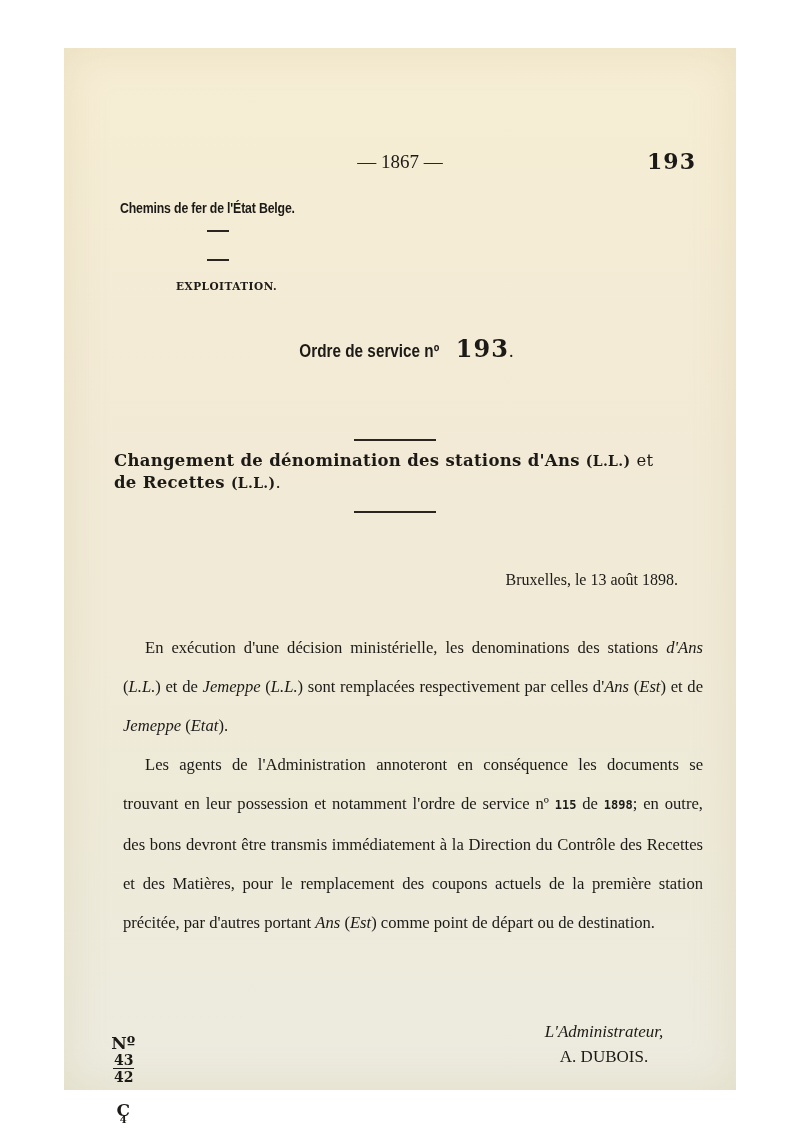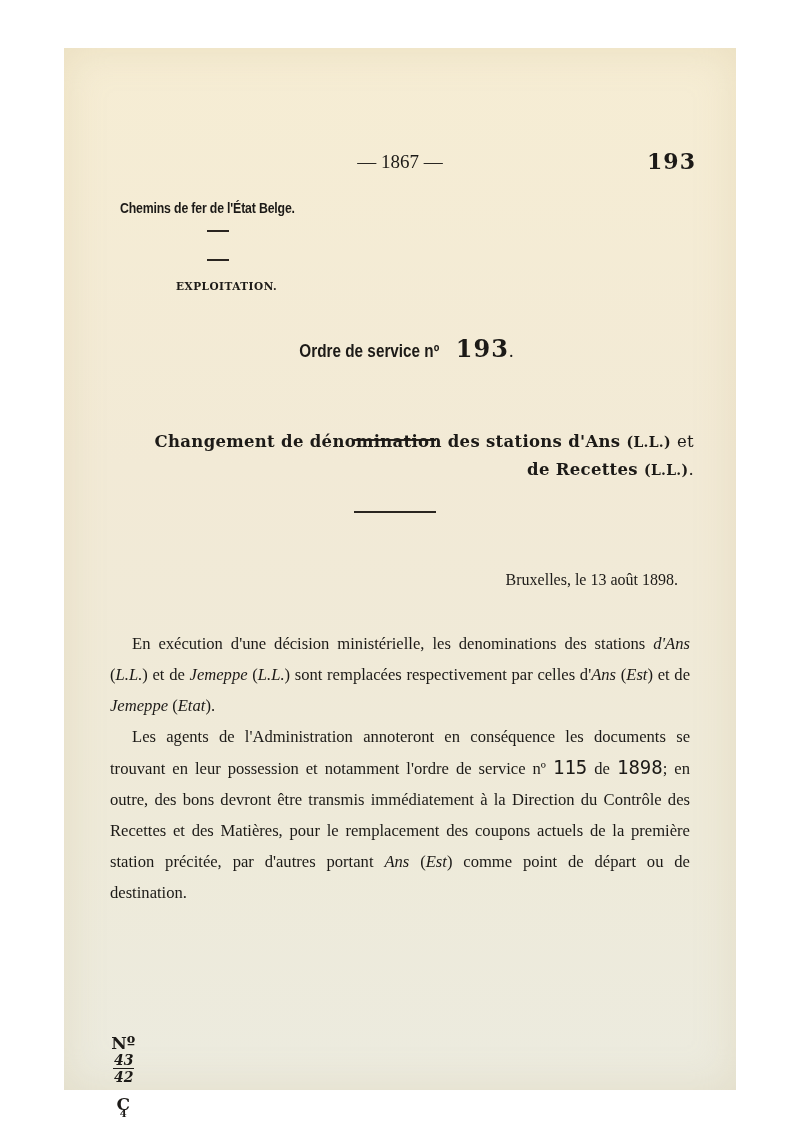--- a/index.html
+++ b/index.html
@@ -27,36 +27,36 @@
   .rule1 { left: 143px; top: 182px; width: 22px; }
   .dept { left: 112px; top: 190px; font-size: 10.5px; font-weight: bold; letter-spacing: 0.5px; margin-top: 42px; }
   .rule2 { left: 143px; top: 211px; width: 22px; }
 
   .order-title { left: 0; right: 0; top: 286px; text-align: center; font-size: 18px; }
   .order-title .lbl { font-weight: bold; display: inline-block; transform: scaleX(0.85); }
   .order-title .num { font-family: "DejaVu Serif", serif; font-weight: 900; font-size: 24px; letter-spacing: 1px; }
 
   .rule-mid { height: 2px; background: #2a2520; }
   .rule3 { left: 290px; top: 391px; width: 82px; }
-  .subject { left: 50px; width: 580px; top: 380px; font-size: 16.5px; font-weight: bold; line-height: 28px; text-align: right; letter-spacing: 0.3px; }
+  .subject { left: 50px; width: 580px; top: 402px; font-size: 16.5px; font-weight: bold; line-height: 22px; text-align: left; letter-spacing: 0.3px; }
   .subject .pl { font-weight: normal; }
   .subject .plb { font-weight: bold; font-size: 14px; }
   .rule4 { left: 290px; top: 463px; width: 82px; }
 
   .dateline { right: 58px; top: 516px; font-size: 16px; margin-top: 7px; }
 
-  .body { left: 46px; width: 580px; top: 580px; font-size: 16.6px; line-height: 31px; text-align: justify; }
+  .body { left: 59px; width: 580px; top: 580px; font-size: 16.6px; line-height: 39px; text-align: justify; }
   .body p { margin: 0; text-indent: 22px; }
-  .body .bold { font-family: "DejaVu Sans Mono", monospace; font-weight: normal; font-size: 19px; }
+  .body .bold { font-family: "DejaVu Sans Mono", monospace; font-weight: bold; font-size: 12px; }
 
   .signature { left: 400px; width: 280px; top: 971px; text-align: center; font-size: 17px; line-height: 25px; }
   .signature .role { font-style: italic; }
 
   .ref { left: 45px; top: 985px; font-size: 17px; font-weight: bold; font-family: "DejaVu Serif", serif; display: flex; align-items: center; flex-direction: column; }
-  .frac { display: inline-flex; flex-direction: column; align-items: center; margin: 0 3px 10px 4px; font-size: 14px; line-height: 14px; font-style: italic; }
+  .frac { display: inline-flex; flex-direction: column; align-items: center; margin: 0 3px 16px 4px; font-size: 14px; line-height: 14px; }
   .frac .top { border-bottom: 1.5px solid #1c1a17; padding: 0 1px 1px 1px; }
   .frac .bot { padding-top: 1px; }
   .sup { font-size: 10px; vertical-align: super; line-height: 0; }
 </style>
 </head>
 <body>
 
 <div class="paper">
 
   <div class="abs page-num lserif ink">— 1867 —</div>
@@ -92,14 +92,18 @@
   <div class="abs ref ink">
     <span>Nº</span>
     <span class="frac">
       <span class="top">43</span>
       <span class="bot">42</span>
     </span>
     <span>C</span>
       <span class="sup">4</span>
   </div>
 
+  <div class="abs signature lserif ink">
+    <div class="role">L'Administrateur,</div>
+    <div>A. DUBOIS.</div>
+  </div>
 
 </div>
 
 </body></html>

